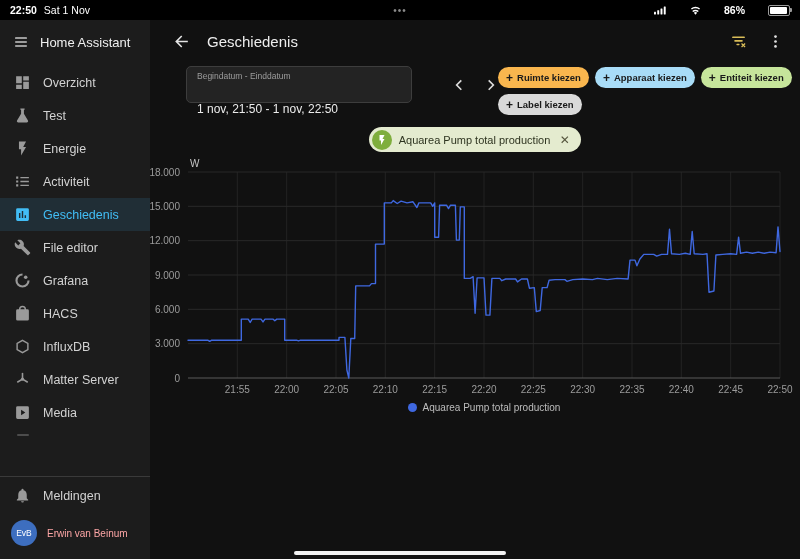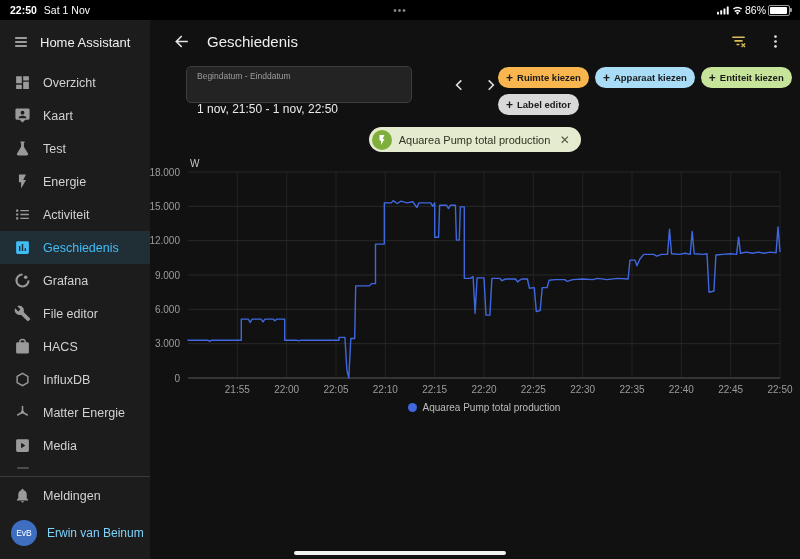--- a/index.html
+++ b/index.html
@@ -6,42 +6,42 @@
   body{width:800px;height:559px;position:relative;background:#111;overflow:hidden;
        font-family:"Liberation Sans",sans-serif;color:#e0e0e0;-webkit-font-smoothing:antialiased}
 
   
   .statusbar{position:absolute;top:0;left:0;right:0;height:20px;background:#000;display:flex;
     align-items:center;justify-content:space-between;padding:0 10px;box-sizing:border-box;
     font-size:10.5px;color:#fff}
   .sb-left{display:flex;gap:7px;align-items:center}
   .sb-time{font-weight:700}
   .sb-center{position:absolute;left:50%;transform:translateX(-50%);color:#8a8a8a;font-size:10px;letter-spacing:1px}
-  .sb-right{display:flex;align-items:center;gap:1px;font-weight:400}
+  .sb-right{display:flex;align-items:center;gap:22px;font-weight:700}
   .batt{width:20px;height:9px;border:1px solid #9a9a9a;border-radius:2px;position:relative;margin-left:1px}
   .batt .fill{position:absolute;top:1px;bottom:1px;left:1px;width:84%;background:#fff;border-radius:1px}
   .batt:after{content:"";position:absolute;right:-3px;top:2px;width:2px;height:4px;background:#9a9a9a;border-radius:0 1px 1px 0}
 
   
   .sidebar{position:absolute;top:20px;bottom:0;left:0;width:150px;background:#1c1c1c;display:flex;flex-direction:column}
   .sb-header{height:44px;display:flex;align-items:center;gap:11px;padding:0 13px;flex:none}
   .sb-header svg{width:16px;height:16px;fill:#c6c6c6}
   .sb-title{font-size:13px;color:#f0f0f0;white-space:nowrap}
   .nav{flex:1 1 auto;overflow:hidden;padding-top:2px}
   .nav-item{height:33px;display:flex;align-items:center;gap:12px;padding:0 14px;font-size:12.5px;color:#d2d2d2;cursor:pointer;white-space:nowrap}
   .nav-item .icon{width:17px;height:17px;fill:#9a9a9a;flex:none}
   .nav-item.active{background:rgba(64,185,244,.12);color:#41bdf5}
   .nav-item.active .icon{fill:#41bdf5}
   .scroll-dash{width:12px;height:2px;background:#4c4c4c;border-radius:1px;margin:5px 0 0 17px}
   .sb-bottom{flex:none;padding-bottom:5px}
   .sb-divider{height:1px;background:#3a3a3a;margin-bottom:2px}
   .profile{height:42px;display:flex;align-items:center;gap:10px;padding:0 11px;cursor:pointer}
   .avatar{width:26px;height:26px;border-radius:50%;background:#3d6ebf;color:#fff;font-size:8.5px;font-weight:400;
     display:flex;align-items:center;justify-content:center;flex:none}
-  .profile-name{font-size:12px;color:#7dd3fc;white-space:nowrap}
+  .profile-name{font-size:10px;color:#fca5a5;white-space:nowrap}
 
   
   .app-header{position:absolute;left:150px;top:20px;right:0;height:42px;display:flex;align-items:center;gap:16px;padding:0 16px 0 22px}
   .back-btn,.filter-btn,.kebab-btn{display:flex;align-items:center;justify-content:center;cursor:pointer}
   .back-btn svg{width:19px;height:19px;fill:#e4e4e4}
   .page-title{font-size:15px;font-weight:500;color:#ededed;flex:1}
   .hdr-icons{display:flex;gap:20px;align-items:center}
   .filter-btn svg{width:17px;height:17px}
   .kebab-btn svg{width:17px;height:17px;fill:#e0e0e0}
 
@@ -117,26 +117,20 @@
 
   <div class="nav">
     <div class="nav-item">
       <svg class="icon" viewBox="0 0 24 24">
           <path d="M13 3v6h8V3h-8zM3 13h8V3H3v10zm10 8h8V11h-8v10zM3 21h8v-6H3v6z"></path>
         </svg>
       <span>Overzicht</span>
     </div>
     <div class="nav-item">
       <svg class="icon" viewBox="0 0 24 24">
-          <path d="M20 2H4a2 2 0 0 0-2 2v12a2 2 0 0 0 2 2h4l4 4 4-4h4a2 2 0 0 0 2-2V4a2 2 0 0 0-2-2zm-8 3.3a2.7 2.7 0 1 1 0 5.4 2.7 2.7 0 0 1 0-5.4zM17.4 16H6.6v-.9c0-1.8 3.6-2.7 5.4-2.7s5.4.9 5.4 2.7v.9z"></path>
-        </svg>
-      <span>Kaart</span>
-    </div>
-    <div class="nav-item">
-      <svg class="icon" viewBox="0 0 24 24">
           <path d="M9 2v2h1v5.6L4.3 19A2 2 0 0 0 6 22h12a2 2 0 0 0 1.7-3L14 9.6V4h1V2H9z"></path>
         </svg>
       <span>Test</span>
     </div>
     <div class="nav-item">
       <svg class="icon" viewBox="0 0 24 24">
           <path d="M7 2v11h3v9l7-12h-4l4-8H7z"></path>
         </svg>
       <span>Energie</span>
     </div>
@@ -144,33 +138,33 @@
       <svg class="icon" viewBox="0 0 24 24">
           <path d="M3 5h3v3H3zM9 5.5h12v2H9zM3 10.5h3v3H3zm6 .5h12v2H9zM3 16h3v3H3zm6 .5h12v2H9z"></path>
         </svg>
       <span>Activiteit</span>
     </div>
     <div class="nav-item active">
       <svg class="icon" viewBox="0 0 24 24">
           <path d="M19 3H5a2 2 0 0 0-2 2v14a2 2 0 0 0 2 2h14a2 2 0 0 0 2-2V5a2 2 0 0 0-2-2zM9 17H7v-7h2v7zm4 0h-2V7h2v10zm4 0h-2v-4h2v4z"></path>
         </svg>
       <span>Geschiedenis</span>
+    </div>
+    <div class="nav-item">
+      <svg class="icon" viewBox="0 0 24 24">
+          <path d="M22.7 19l-9.1-9.1c.9-2.3.4-5-1.5-6.9-2-2-5-2.4-7.4-1.3L9 6 6 9 1.6 4.7C.4 7.1.9 10.1 2.9 12.1c1.9 1.9 4.6 2.4 6.9 1.5l9.1 9.1c.4.4 1 .4 1.4 0l2.3-2.3c.5-.4.5-1.1.1-1.4z"></path>
+        </svg>
+      <span>File editor</span>
     </div>
     <div class="nav-item">
       <svg class="icon" viewBox="0 0 24 24">
           <path d="M12 2a10 10 0 1 0 10 10h-3a7 7 0 1 1-7-7V2z"></path>
           <circle cx="16.5" cy="7.5" r="2.5"></circle>
         </svg>
       <span>Grafana</span>
-    </div>
-    <div class="nav-item">
-      <svg class="icon" viewBox="0 0 24 24">
-          <path d="M22.7 19l-9.1-9.1c.9-2.3.4-5-1.5-6.9-2-2-5-2.4-7.4-1.3L9 6 6 9 1.6 4.7C.4 7.1.9 10.1 2.9 12.1c1.9 1.9 4.6 2.4 6.9 1.5l9.1 9.1c.4.4 1 .4 1.4 0l2.3-2.3c.5-.4.5-1.1.1-1.4z"></path>
-        </svg>
-      <span>File editor</span>
     </div>
     <div class="nav-item">
       <svg class="icon" viewBox="0 0 24 24">
           <path d="M19 6h-2a5 5 0 0 0-10 0H5a2 2 0 0 0-2 2v12a2 2 0 0 0 2 2h14a2 2 0 0 0 2-2V8a2 2 0 0 0-2-2zm-7-3a3 3 0 0 1 3 3H9a3 3 0 0 1 3-3z"></path>
         </svg>
       <span>HACS</span>
     </div>
     <div class="nav-item">
       <svg class="icon" viewBox="0 0 24 24">
           <path d="M12 3.2l7.6 4.4v8.8L12 20.8l-7.6-4.4V7.6z" fill="none" stroke="currentColor" stroke-width="2" style="stroke:#9a9a9a"></path>
@@ -179,21 +173,21 @@
     </div>
     <div class="nav-item">
       <svg class="icon" viewBox="0 0 24 24">
           <g fill="none" stroke="#9a9a9a" stroke-width="2.2" stroke-linecap="round">
             <path d="M12 11.5V3.5"></path>
             <path d="M12 11.5l-6.8 4"></path>
             <path d="M12 11.5l6.8 4"></path>
           </g>
           <circle cx="12" cy="11.5" r="2.2" fill="#9a9a9a"></circle>
         </svg>
-      <span>Matter Energie</span>
+      <span>Matter Server</span>
     </div>
     <div class="nav-item">
       <svg class="icon" viewBox="0 0 24 24">
           <path d="M19 3H5a2 2 0 0 0-2 2v14a2 2 0 0 0 2 2h14a2 2 0 0 0 2-2V5a2 2 0 0 0-2-2zm-9 13V8l6 4-6 4z"></path>
         </svg>
       <span>Media</span>
     </div>
     <div class="scroll-dash"></div>
   </div>
 
@@ -263,21 +257,21 @@
   <div class="pill" style="background-color: rgb(168, 220, 247);">
     <span class="plus">+</span>
     <span>Apparaat kiezen</span>
   </div>
   <div class="pill" style="background-color: rgb(198, 229, 155);">
     <span class="plus">+</span>
     <span>Entiteit kiezen</span>
   </div>
   <div class="pill" style="background-color: rgb(217, 217, 217);">
     <span class="plus">+</span>
-    <span>Label editor</span>
+    <span>Label kiezen</span>
   </div>
 </div>
 
 <div class="chip-row">
   <div class="chip">
     <span class="chip-avatar">
       <svg viewBox="0 0 24 24">
           <path d="M7 2v11h3v9l7-12h-4l4-8H7z"></path>
         </svg>
     </span>

